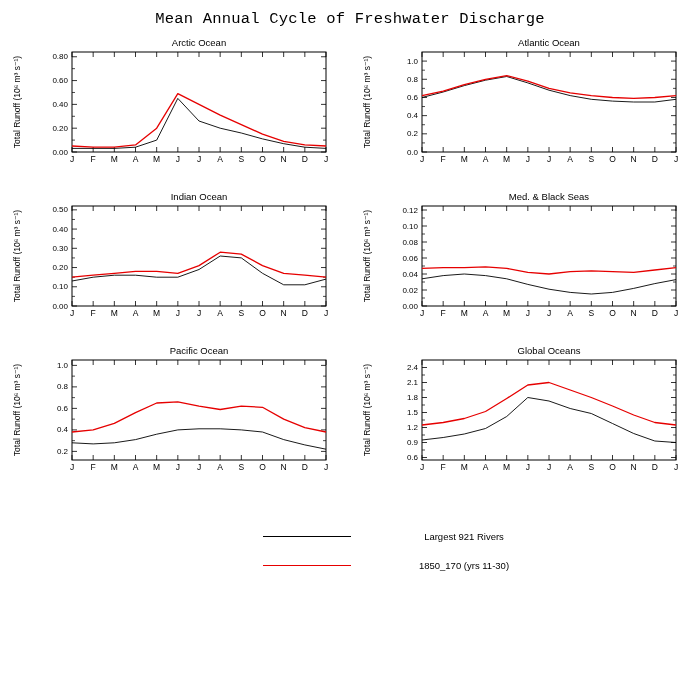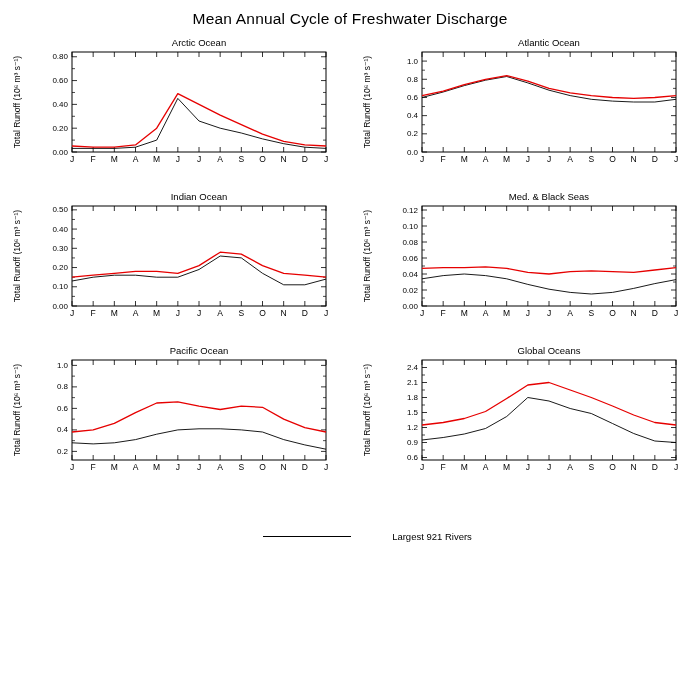--- a/index.html
+++ b/index.html
@@ -4,29 +4,30 @@
 <style>
   html,body{margin:0;padding:0;background:#fff;}
   .page{
     width:700px;height:700px;background:#ffffff;position:relative;
     font-family:"Liberation Sans","DejaVu Sans",sans-serif;color:#000;
     overflow:hidden;
   }
   .main-title{
     margin:10px 0 0 0;text-align:center;font-size:15.5px;font-weight:normal;
     letter-spacing:0.2px;
+    font-family:Liberation Mono, monospace;
   }
   .charts-grid{
     display:grid;grid-template-columns:350px 350px;justify-items:center;
     row-gap:12px;margin-top:8px;
   }
   .chart-panel{margin:0;padding:0;}
   svg text{font-family:"Liberation Sans","DejaVu Sans",sans-serif;fill:#000;}
   .legend{margin-top:36px;margin-left:263px;}
-  .legend-row{display:flex;align-items:center;height:29px;}
+  .legend-row{display:flex;align-items:center;height:29px;gap:32px;}
   .legend-line{display:inline-block;width:88px;background:#000;}
   .legend-label{display:inline-block;width:162px;text-align:center;font-size:9.5px;}
 </style>
 </head>
 <body>
 
 <div class="page">
 
   <h1 class="main-title">Mean Annual Cycle of Freshwater Discharge</h1>
 
@@ -487,15 +488,19 @@
           <text x="12" y="66" text-anchor="middle" font-size="8.5" transform="rotate(-90 12 66)">Total Runoff (10⁶ m³ s⁻¹)</text>
         </svg>
     </figure>
   </div>
 
   <div class="legend">
     <div class="legend-row">
       <span class="legend-line" style="background: rgb(0, 0, 0); height: 1px;"></span>
       <span class="legend-label">Largest 921 Rivers</span>
     </div>
+    <div class="legend-row">
+      <span class="legend-line" style="background: rgb(230, 0, 0); height: 1.5px;"></span>
+      <span class="legend-label">1850_170 (yrs 11-30)</span>
+    </div>
   </div>
 
 </div>
 
 </body></html>

